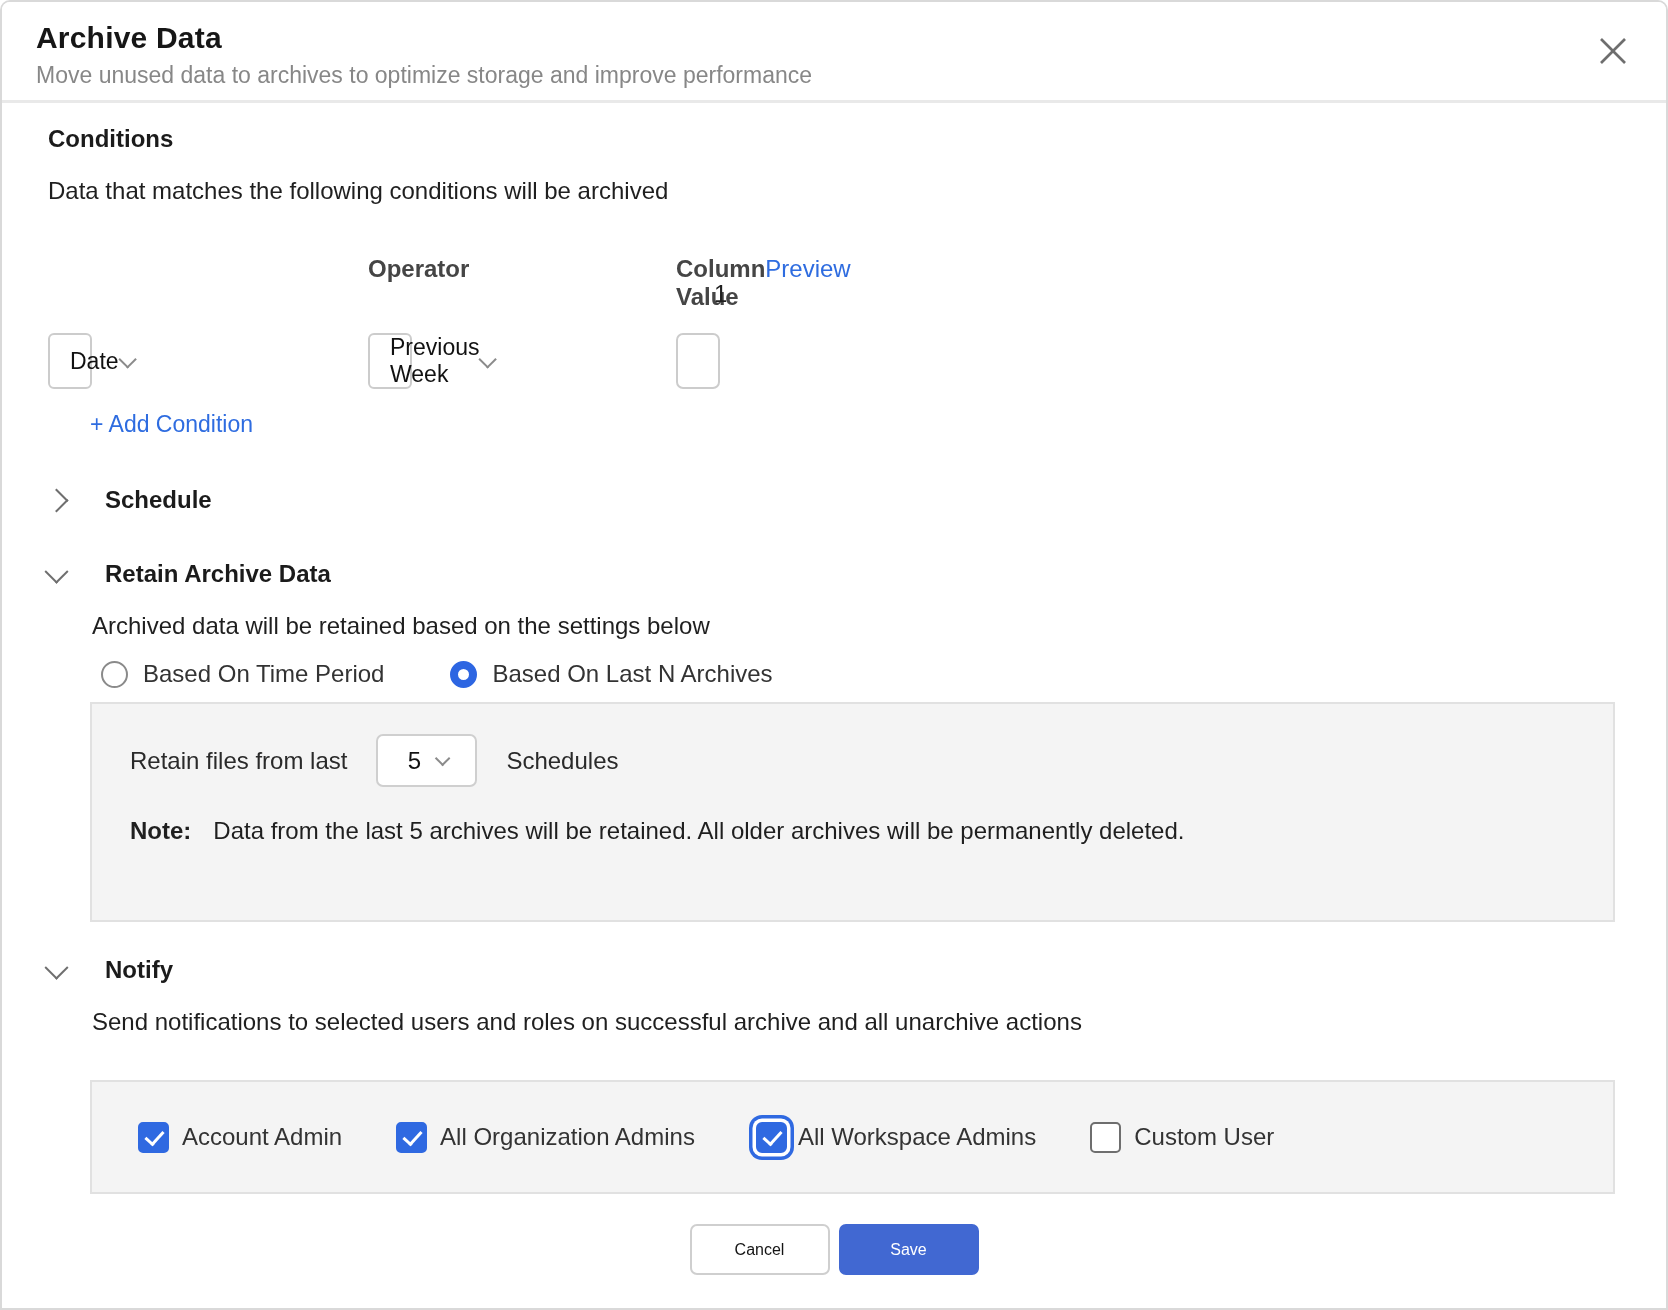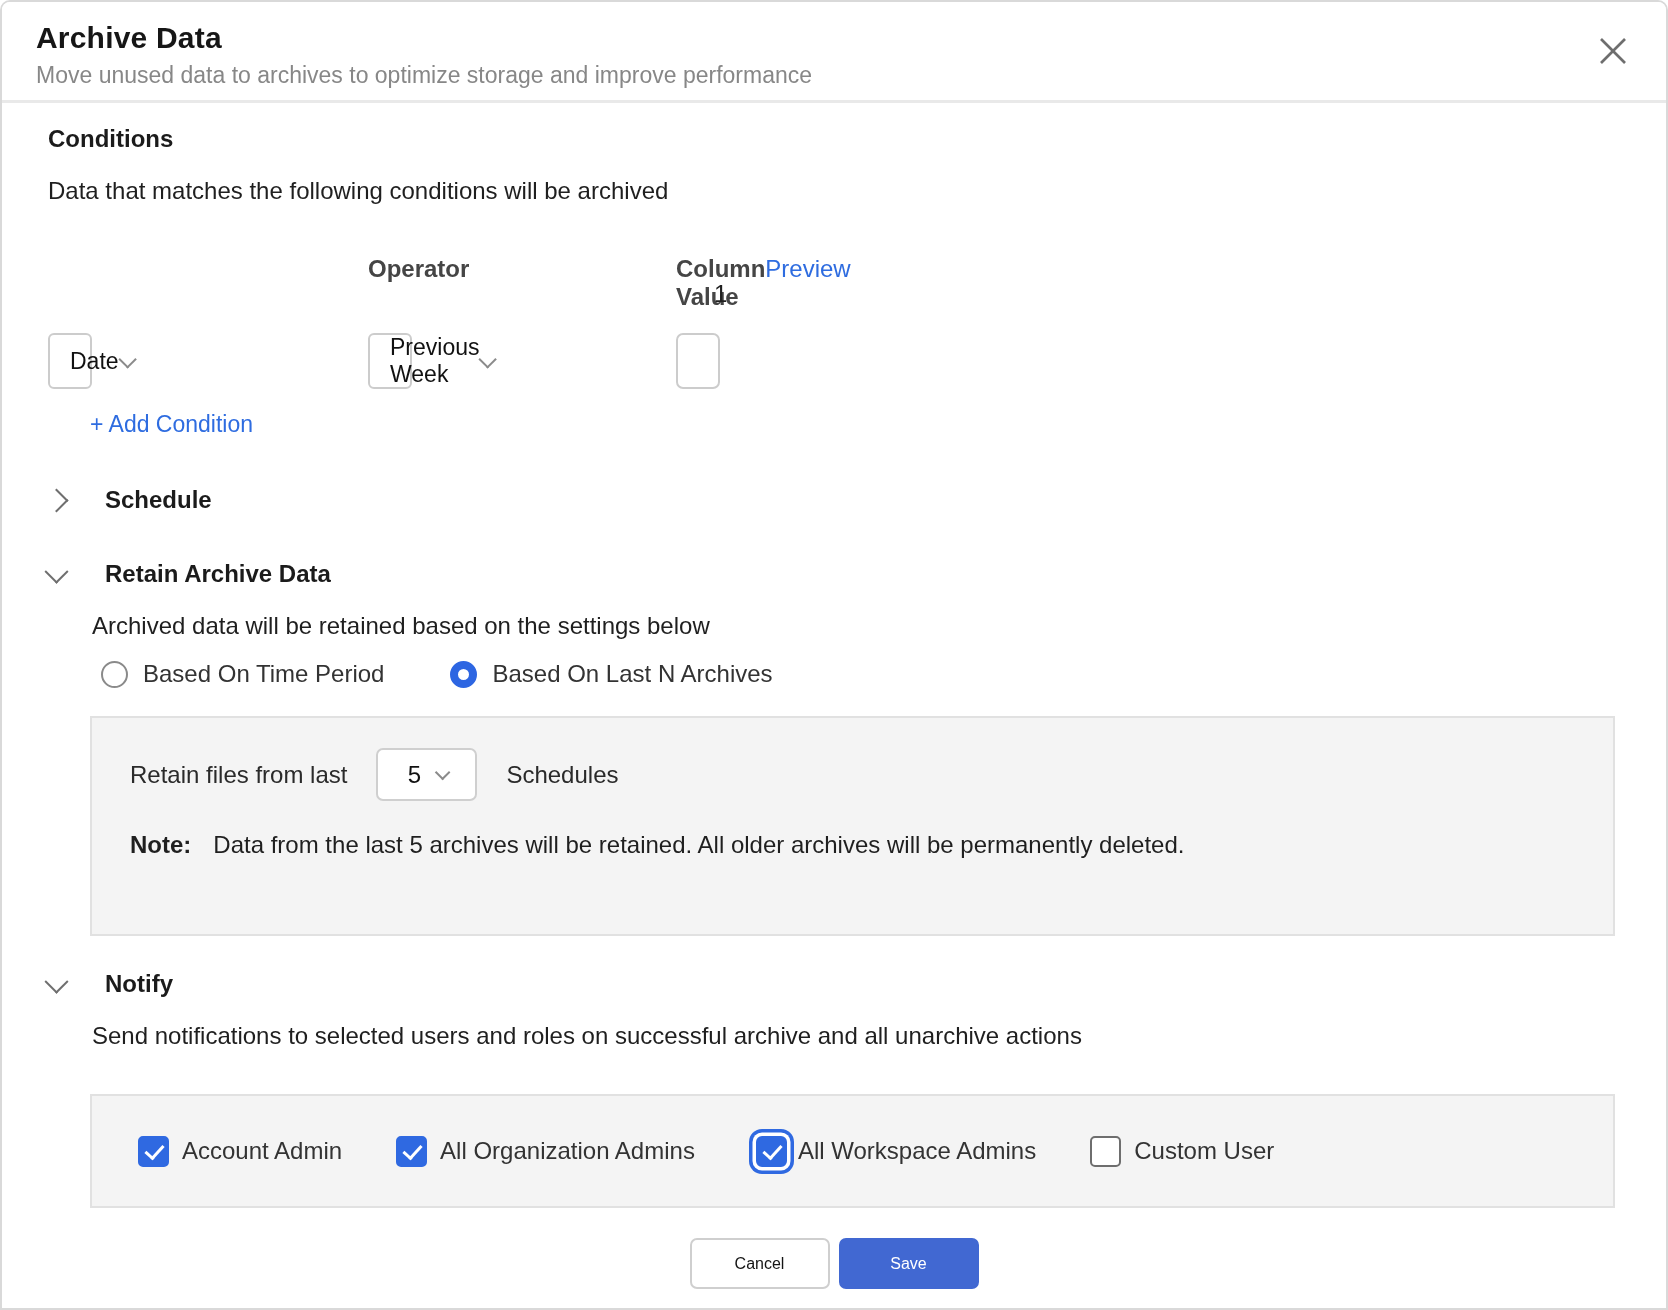--- a/index.html
+++ b/index.html
@@ -72,21 +72,21 @@
   .radio-row { margin-top: 20px; margin-left: 53px; display: flex; align-items: center; gap: 66px; }
   .radio-item { display: flex; align-items: center; gap: 15px; cursor: pointer; }
   .radio-dot { width: 27px; height: 27px; border-radius: 50%; border: 2.5px solid #8a8a8a; background: #fff; flex: 0 0 auto; }
   .radio-dot.selected { border: 8px solid #2d66e2; }
   .radio-label { font-size: 24px; color: #333; }
 
   
   .panel {
     margin-left: 42px; width: 1525px; background: #f4f4f4; border: 2px solid #e1e1e1;
   }
-  .panel-retain { margin-top: 28px; height: 220px; padding: 30px 0 0 38px; }
+  .panel-retain { margin-top: 14px; height: 220px; padding: 30px 0 0 38px; }
   .retain-row { display: flex; align-items: center; gap: 29px; }
   .retain-text { font-size: 24px; color: #2a2a2a; }
   .mini-select {
     width: 101px; height: 53px; background: #fff; border: 2px solid #cfcfcf; border-radius: 7px;
     display: flex; align-items: center; justify-content: center; gap: 14px;
     font-size: 24px; color: #111; cursor: pointer;
   }
   .mini-select .chev-down { width: 11px; height: 11px; }
   .note-line { margin-top: 30px; font-size: 24px; color: #1f1f1f; }
   .note-label { font-weight: 700; margin-right: 22px; }

